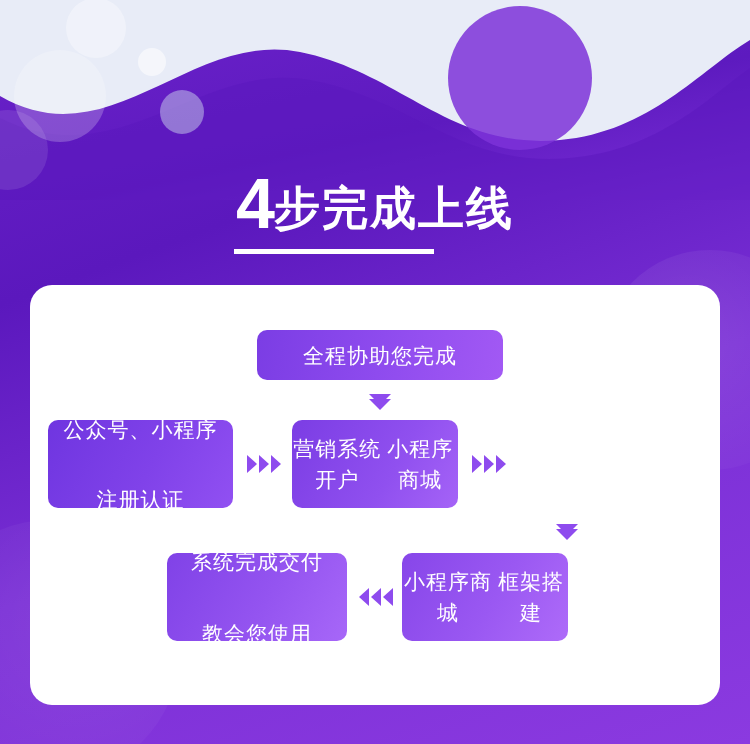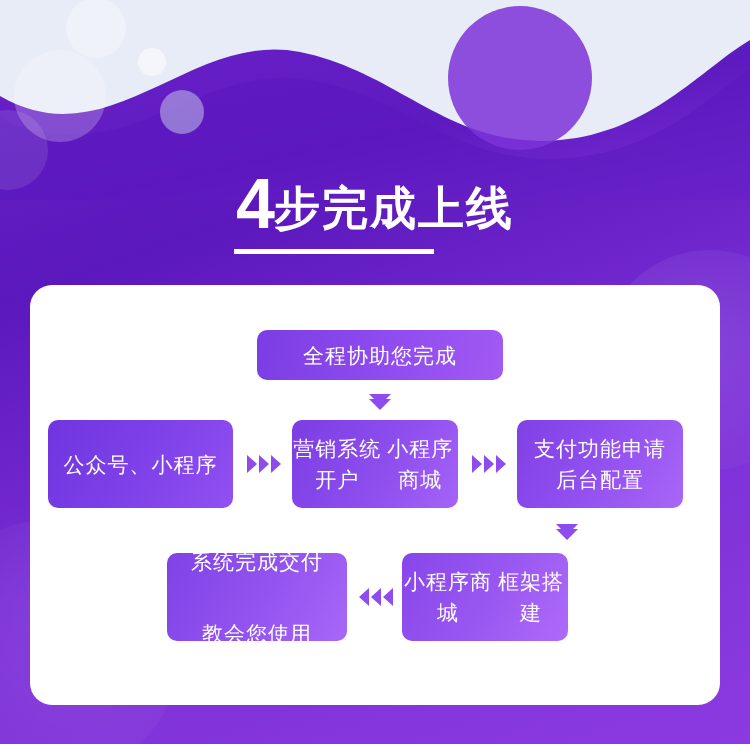--- a/index.html
+++ b/index.html
@@ -193,43 +193,40 @@
       <span>全程协助您完成</span>
     </div>
 
     <div class="arrow-v" style="left:338px; top:104px; width:24px; height:26px; flex-direction:column;">
       <div class="tri tri-d"></div>
       <div class="tri tri-d" style="margin-top:-7px;"></div>
     </div>
 
     <div class="box box-a" style="left:18px; top:135px; width:185px; height:88px; flex-direction:column;gap:39px;">
       <span>公众号、小程序</span>
+      <span>注册认证</span>
     </div>
 
     <div class="arrow-h" style="left:208px; top:168px; width:54px; height:22px;">
       <div class="tri tri-r"></div>
       <div class="tri tri-r"></div>
       <div class="tri tri-r"></div>
     </div>
 
     <div class="box box-b" style="left:262px; top:135px; width:166px; height:88px; flex-direction:row;">
       <span>营销系统开户</span>
       <span>小程序商城</span>
     </div>
 
     <div class="arrow-h" style="left:433px; top:168px; width:54px; height:22px;">
       <div class="tri tri-r"></div>
       <div class="tri tri-r"></div>
       <div class="tri tri-r"></div>
     </div>
 
-    <div class="box box-c" style="left:487px; top:135px; width:166px; height:88px; flex-direction:column;">
-      <span>支付功能申请</span>
-      <span>后台配置</span>
-    </div>
 
     <div class="arrow-v" style="left:525px; top:232px; width:24px; height:30px; flex-direction:column;">
       <div class="tri tri-d"></div>
       <div class="tri tri-d" style="margin-top:-7px;"></div>
     </div>
 
     <div class="box box-d" style="left:372px; top:268px; width:166px; height:88px; flex-direction:row;">
       <span>小程序商城</span>
       <span>框架搭建</span>
     </div>

